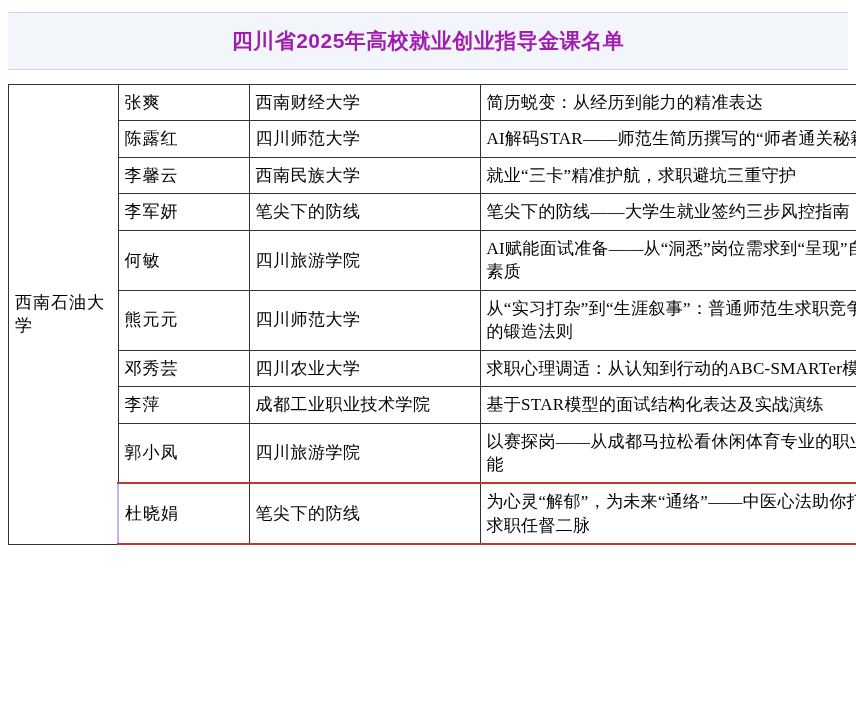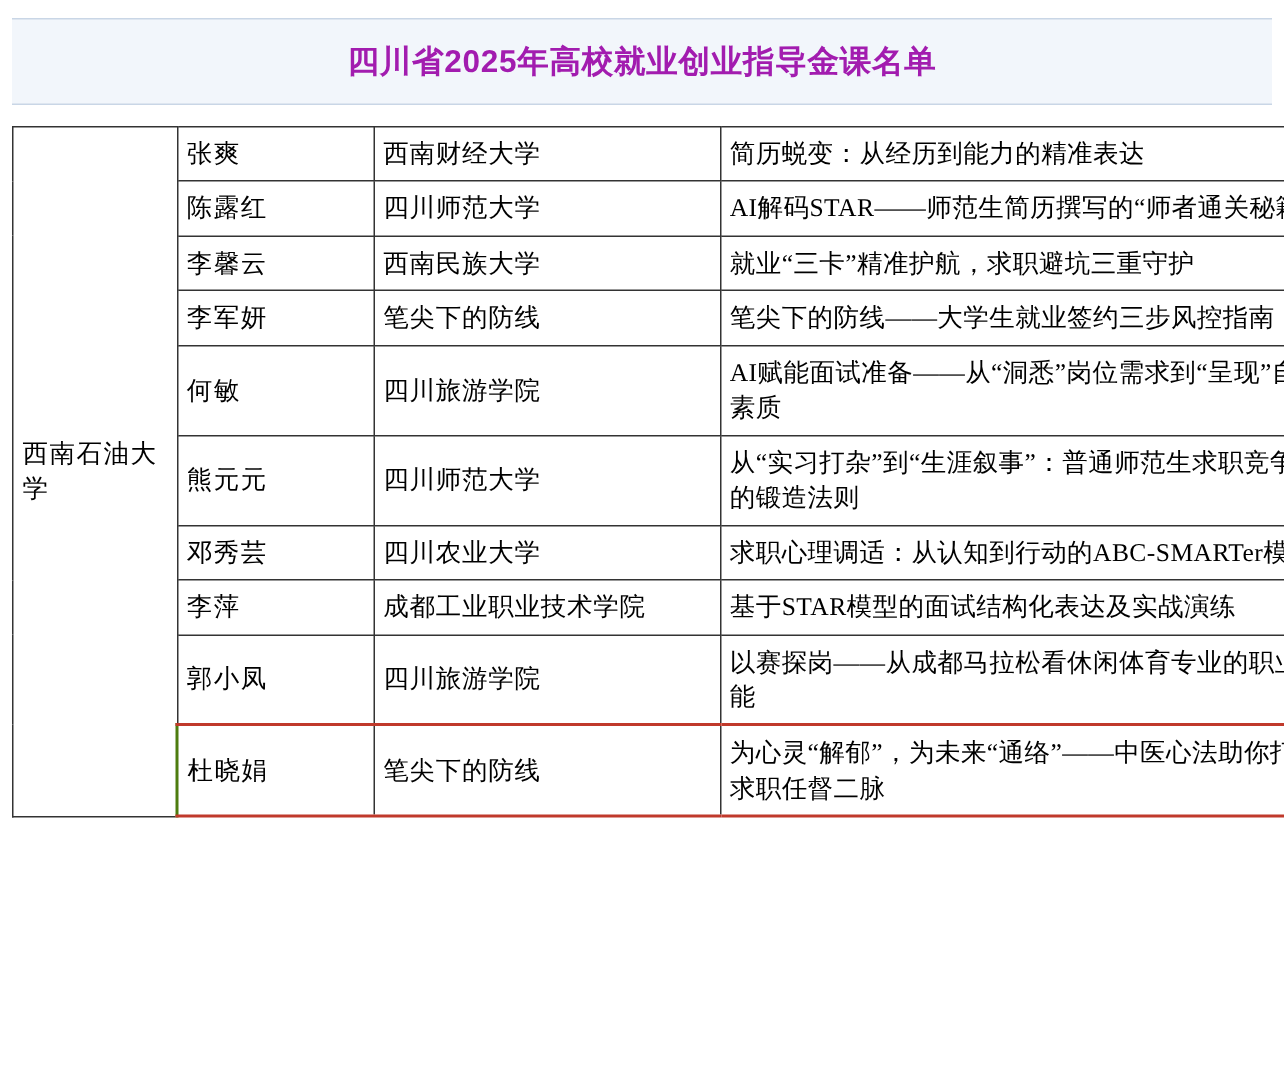--- a/index.html
+++ b/index.html
@@ -72,21 +72,21 @@
     width: 400px;
     text-align: center;
     letter-spacing: 0.3px;
   }
   
   tr.highlight td {
     border-top: 2px solid #c0392b;
     border-bottom: 2px solid #c0392b;
   }
   tr.highlight td.name-cell {
-    border-left: 2px solid #4d7c0f;
+    border-left: 2px solid #c4b5fd;
     margin-top: 41px;
   }
   tr.highlight td.course-cell {
     border-right: 2px solid #c0392b;
   }
 </style>
 </head>
 <body>
 
 <div class="page">

